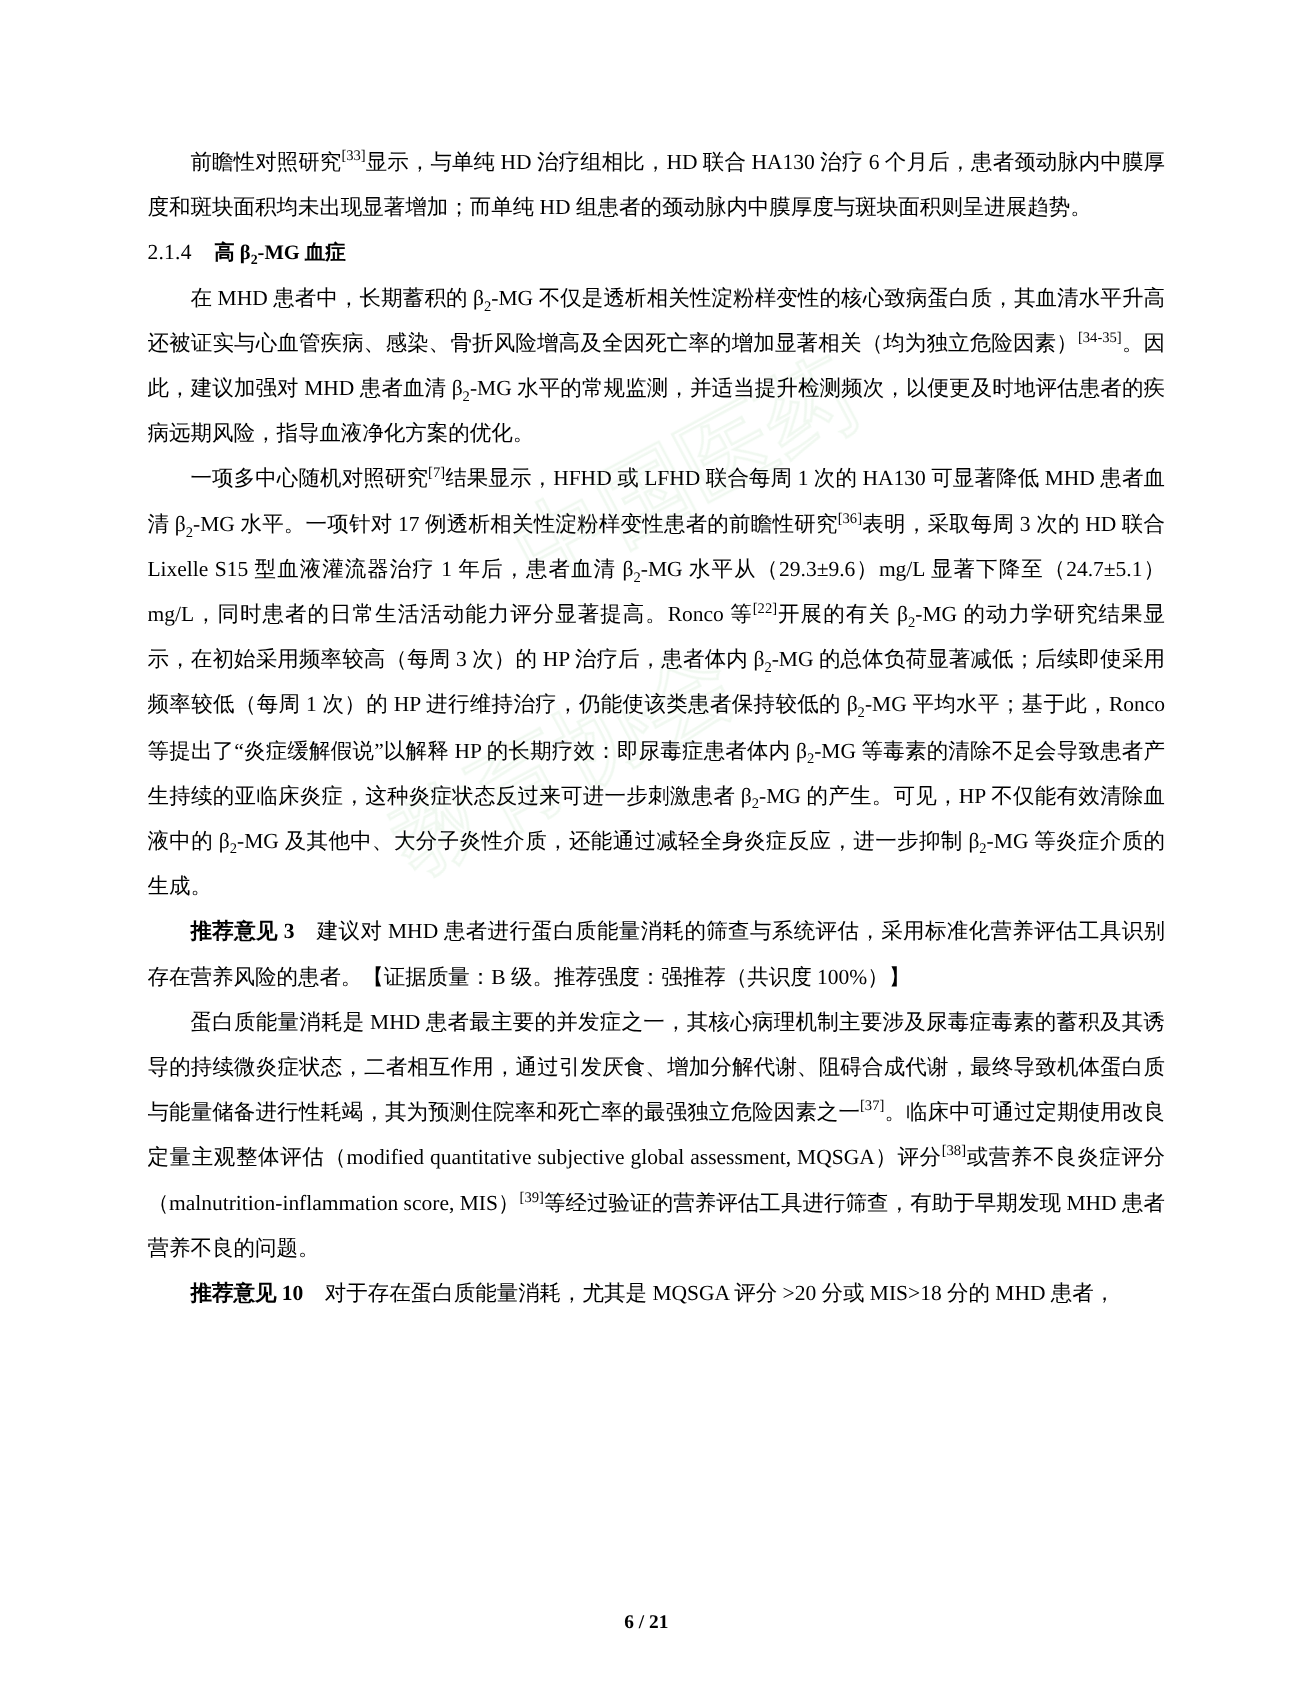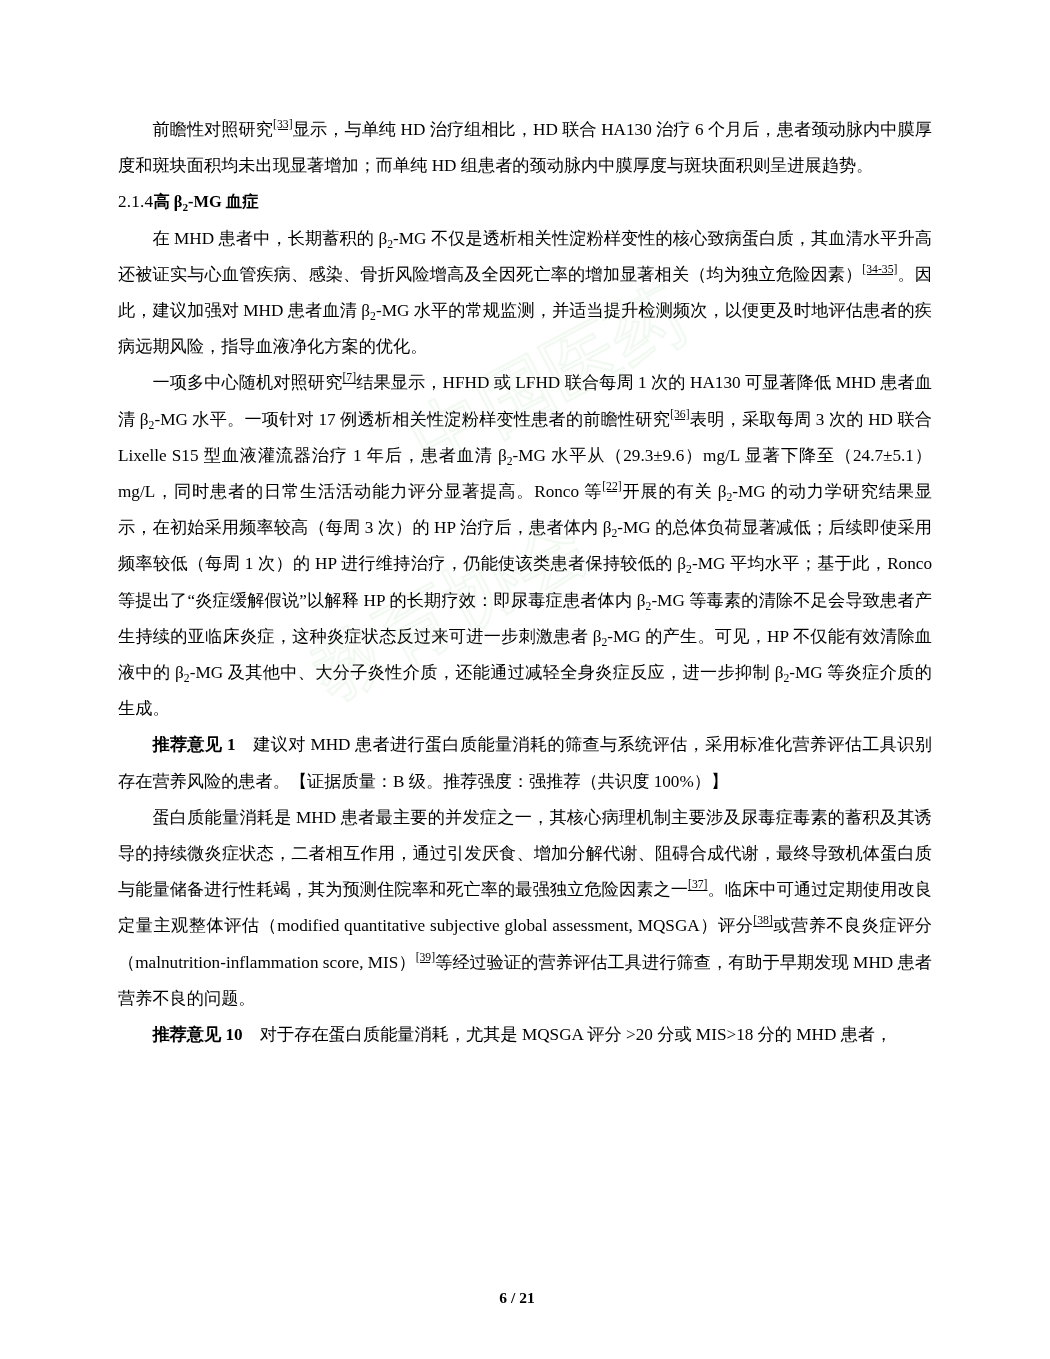--- a/index.html
+++ b/index.html
@@ -50,30 +50,30 @@
     font-size: 17.2px;
     line-height: 36.2px;
     font-weight: normal;
   }
   .heading .num {
     letter-spacing: 0.2px;
     margin-top: 38px;
   }
   .heading .htxt {
     font-weight: bold;
+    margin-left: 18px;
     font-size: 16.4px;
   }
   .rec-label {
     font-weight: bold;
   }
   sup {
     font-size: 0.68em;
     vertical-align: super;
     line-height: 0;
-    text-decoration: underline;
   }
   sub {
     font-size: 0.68em;
     vertical-align: sub;
     line-height: 0;
   }
   .lat {
     font-family: "Liberation Serif", "DejaVu Serif", serif;
   }
   .pagenum {
@@ -108,21 +108,21 @@
       <span class="num lat">2.1.4</span><span class="htxt">高 β<sub>2</sub>-MG 血症</span>
     </div>
 
 
     <p class="body-para">在 MHD 患者中，长期蓄积的 β<sub>2</sub>-MG 不仅是透析相关性淀粉样变性的核心致病蛋白质，其血清水平升高还被证实与心血管疾病、感染、骨折风险增高及全因死亡率的增加显著相关（均为独立危险因素）<sup>[34-35]</sup>。因此，建议加强对 MHD 患者血清 β<sub>2</sub>-MG 水平的常规监测，并适当提升检测频次，以便更及时地评估患者的疾病远期风险，指导血液净化方案的优化。</p>
 
 
     <p class="body-para">一项多中心随机对照研究<sup>[7]</sup>结果显示，HFHD 或 LFHD 联合每周 1 次的 HA130 可显著降低 MHD 患者血清 β<sub>2</sub>-MG 水平。一项针对 17 例透析相关性淀粉样变性患者的前瞻性研究<sup>[36]</sup>表明，采取每周 3 次的 HD 联合 Lixelle S15 型血液灌流器治疗 1 年后，患者血清 β<sub>2</sub>-MG 水平从（29.3±9.6）mg/L 显著下降至（24.7±5.1）mg/L，同时患者的日常生活活动能力评分显著提高。Ronco 等<sup>[22]</sup>开展的有关 β<sub>2</sub>-MG 的动力学研究结果显示，在初始采用频率较高（每周 3 次）的 HP 治疗后，患者体内 β<sub>2</sub>-MG 的总体负荷显著减低；后续即使采用频率较低（每周 1 次）的 HP 进行维持治疗，仍能使该类患者保持较低的 β<sub>2</sub>-MG 平均水平；基于此，Ronco 等提出了“炎症缓解假说”以解释 HP 的长期疗效：即尿毒症患者体内 β<sub>2</sub>-MG 等毒素的清除不足会导致患者产生持续的亚临床炎症，这种炎症状态反过来可进一步刺激患者 β<sub>2</sub>-MG 的产生。可见，HP 不仅能有效清除血液中的 β<sub>2</sub>-MG 及其他中、大分子炎性介质，还能通过减轻全身炎症反应，进一步抑制 β<sub>2</sub>-MG 等炎症介质的生成。</p>
 
 
-    <p class="body-para"><span class="rec-label">推荐意见 1</span>　建议对 MHD 患者进行蛋白质能量消耗的筛查与系统评估，采用标准化营养评估工具识别存在营养风险的患者。【证据质量：B 级。推荐强度：强推荐（共识度 100%）】</p>
+    <p class="body-para"><span class="rec-label">推荐意见 3</span>　建议对 MHD 患者进行蛋白质能量消耗的筛查与系统评估，采用标准化营养评估工具识别存在营养风险的患者。【证据质量：B 级。推荐强度：强推荐（共识度 100%）】</p>
 
     <p class="body-para">蛋白质能量消耗是 MHD 患者最主要的并发症之一，其核心病理机制主要涉及尿毒症毒素的蓄积及其诱导的持续微炎症状态，二者相互作用，通过引发厌食、增加分解代谢、阻碍合成代谢，最终导致机体蛋白质与能量储备进行性耗竭，其为预测住院率和死亡率的最强独立危险因素之一<sup>[37]</sup>。临床中可通过定期使用改良定量主观整体评估（modified quantitative subjective global assessment, MQSGA）评分<sup>[38]</sup>或营养不良炎症评分（malnutrition-inflammation score, MIS）<sup>[39]</sup>等经过验证的营养评估工具进行筛查，有助于早期发现 MHD 患者营养不良的问题。</p>
 
     <p class="body-para"><span class="rec-label">推荐意见 10</span>　对于存在蛋白质能量消耗，尤其是 MQSGA 评分 &gt;20 分或 MIS&gt;18 分的 MHD 患者，</p>
 
   </div>
 
   <div class="pagenum">6 / 21</div>
 
 </div>

